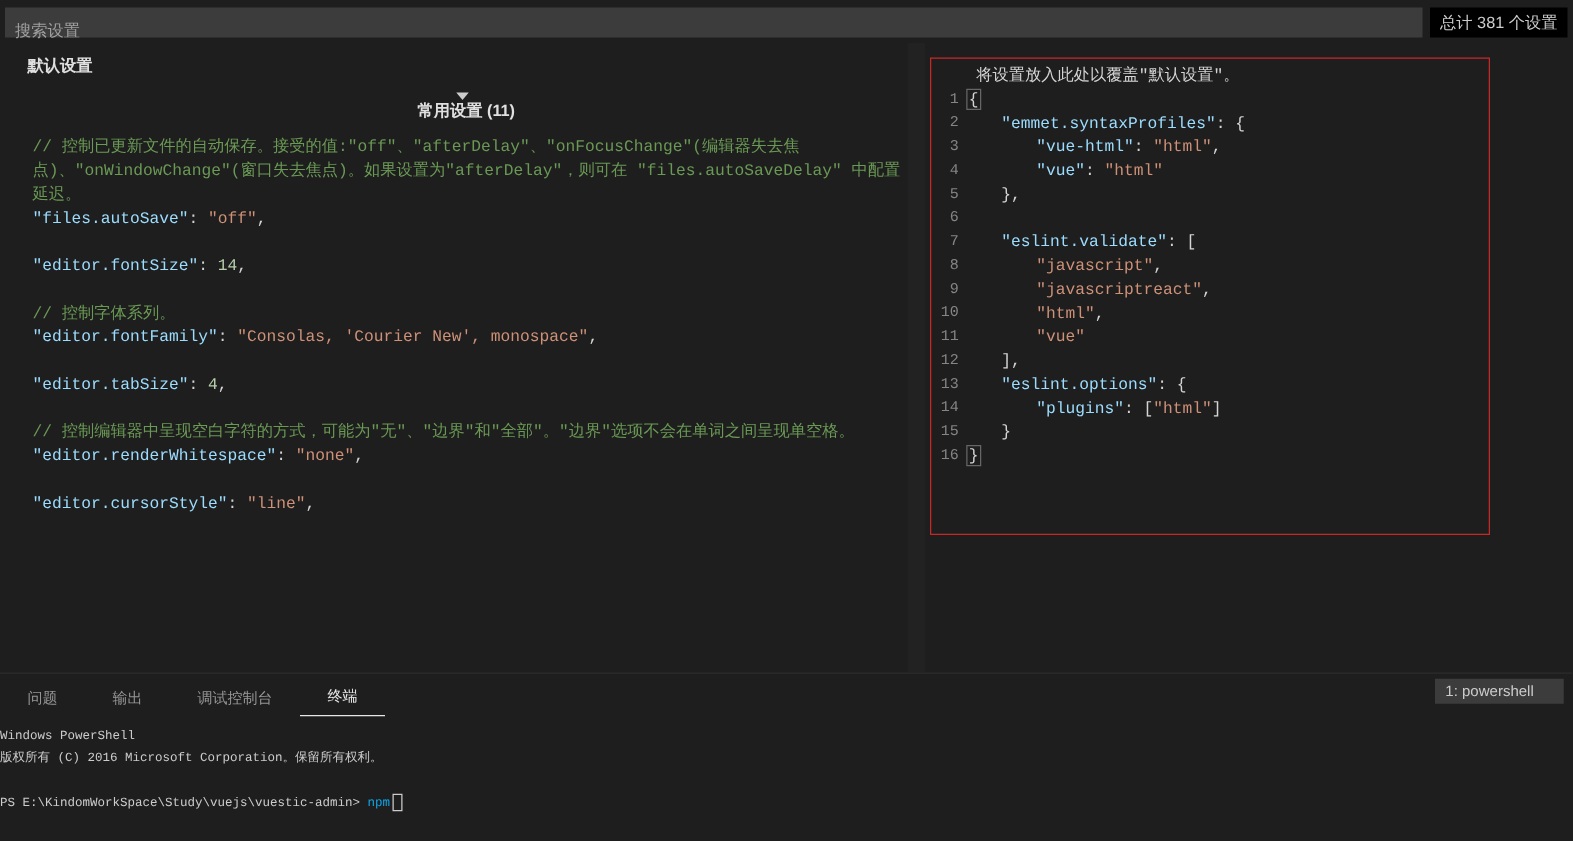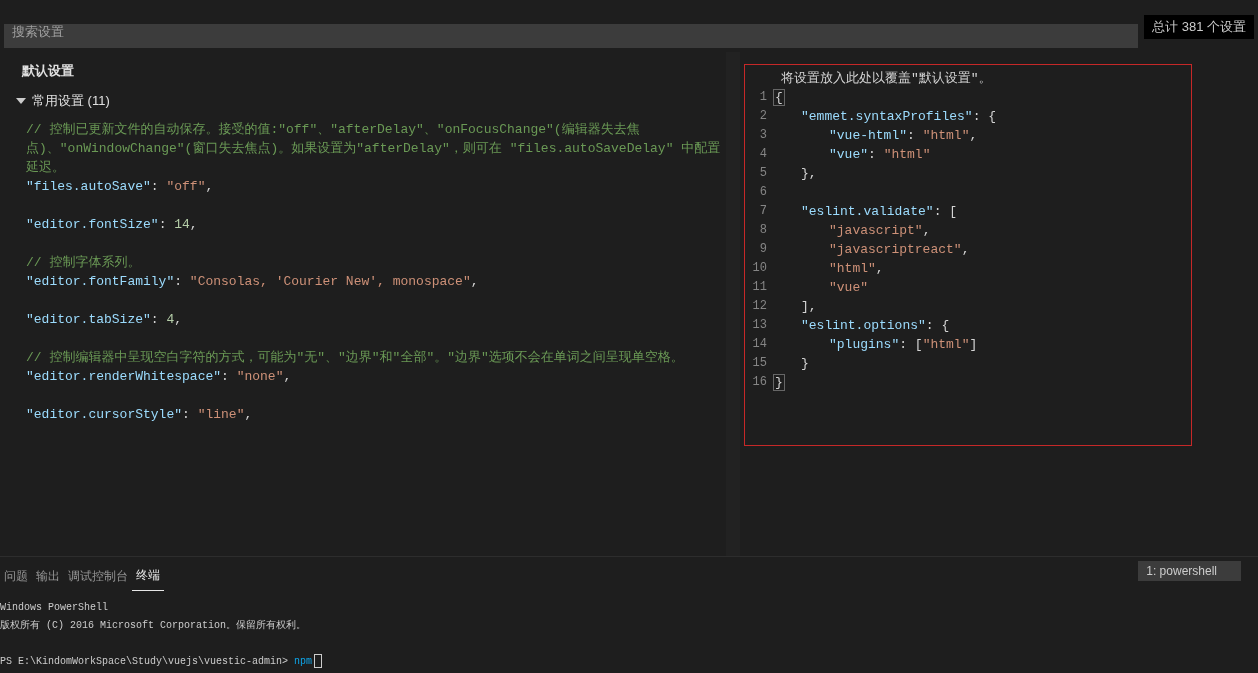--- a/index.html
+++ b/index.html
@@ -1,31 +1,31 @@
 <!DOCTYPE html>
 <html><head>
 <meta charset="utf-8">
 <style>
 * { margin:0; padding:0; box-sizing:border-box; }
 body { background:#1e1e1e; color:#cccccc; font-family:"Segoe UI",Tahoma,sans-serif; font-size:13px; width:1258px; height:673px; overflow:hidden; }
 .mono { font-family:Consolas,"Courier New",monospace; }
 
 
 .search-row { display:flex; align-items:center; padding:6px 4px 4px 4px; gap:6px; }
-.search-box { flex:1; background:#3c3c3c; color:#a0a0a0; padding:0 8px; height:24px; line-height:16px;margin-top:18px; }
+.search-box { flex:1; background:#3c3c3c; color:#a0a0a0; padding:11px 8px; height:24px; line-height:16px; }
 .count-badge { background:#000000; color:#cccccc; padding:4px 8px; height:24px; line-height:16px; white-space:nowrap; }
 
 
 .main-split { display:flex; height:504px; }
 .left-pane { width:740px; overflow:hidden; position:relative; }
 .right-pane { flex:1; padding:6px 6px 6px 0; position:relative; }
 
 
 .section-title { color:#e0e0e0; font-weight:bold; padding:10px 22px 6px 22px; }
-.group-header { display:flex; align-items:center; padding:6px 0 10px 16px; color:#e0e0e0; font-weight:normal; cursor:pointer; }
+.group-header { display:flex; align-items:center; padding:6px 0 10px 6px; color:#e0e0e0; font-weight:bold; cursor:pointer;flex-direction:column; }
 .chev { display:inline-block; width:0; height:0; border-left:5px solid transparent; border-right:5px solid transparent; border-top:6px solid #cccccc; margin-right:6px; }
 .code-view { padding:0 18px 0 26px; line-height:19px; font-size:13px; }
 .cm { color:#6A9955; }
 .key { color:#9cdcfe; }
 .str { color:#CE9178; }
 .num { color:#b5cea8; }
 .pun { color:#d4d4d4; }
 .code-line { white-space:pre-wrap; }
 
 
@@ -36,23 +36,23 @@
 .hint { color:#d4d4d4; padding-left:8px; height:19px; }
 .rline { height:19px; white-space:pre; }
 .brace-hi { border:1px solid #666; padding:0 1px; }
 .ind1 { padding-left:0; }
 .ind2 { padding-left:28px; }
 .ind3 { padding-left:56px; }
 
 
 .panel { border-top:1px solid #2d2d2d; height:127px; }
 .panel-tabs { display:flex; align-items:center; padding:4px 8px 0 0; font-size:12px; position:relative; }
-.ptab { color:#969696; padding:6px 4px; cursor:pointer; }
+.ptab { color:#969696; padding:6px 22px; cursor:pointer; }
 .ptab.active { color:#e7e7e7; border-bottom:1px solid #e7e7e7; }
-.panel-right { position:absolute; right:17px; top:4px; display:flex; gap:8px; align-items:center; }
+.panel-right { position:absolute; right:7px; top:4px; display:flex; gap:8px; align-items:center; }
 .term-select { background:#3c3c3c; color:#cccccc; padding:3px 24px 3px 8px; font-size:12px; }
 
 .term-body { padding:8px 4px 4px 0; font-size:10px; line-height:18px; color:#cccccc; }
 .prompt-cmd { color:#0ea5e9; }
 .cursor-box { display:inline-block; width:8px; height:14px; border:1px solid #cccccc; vertical-align:middle; margin-left:2px; }
 
 
 .vscroll { position:absolute; right:0; top:0; width:14px; height:100%; background:rgba(255,255,255,0.02); }
 </style>
 </head>

